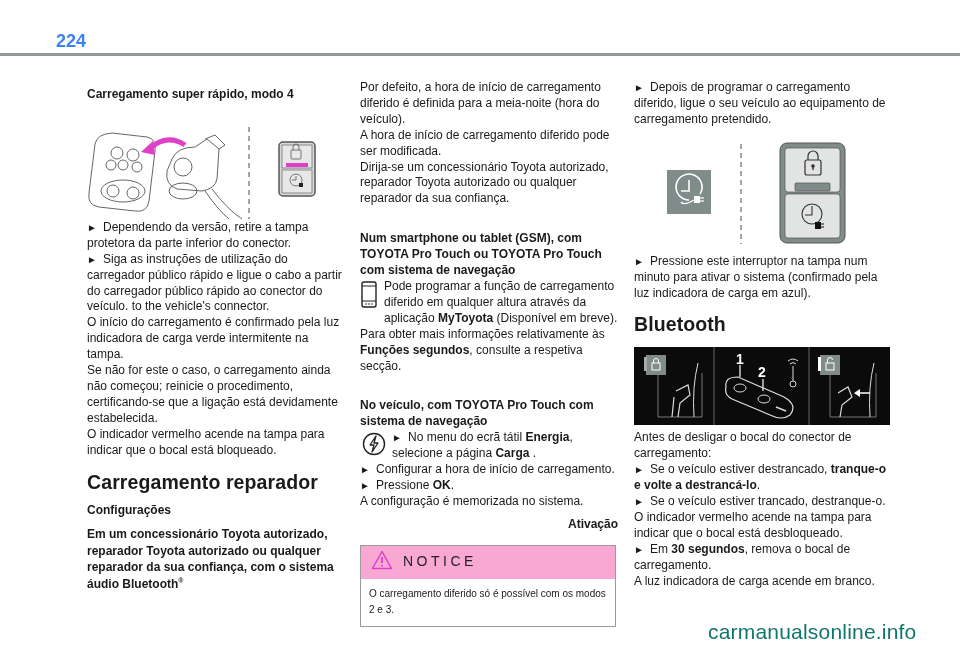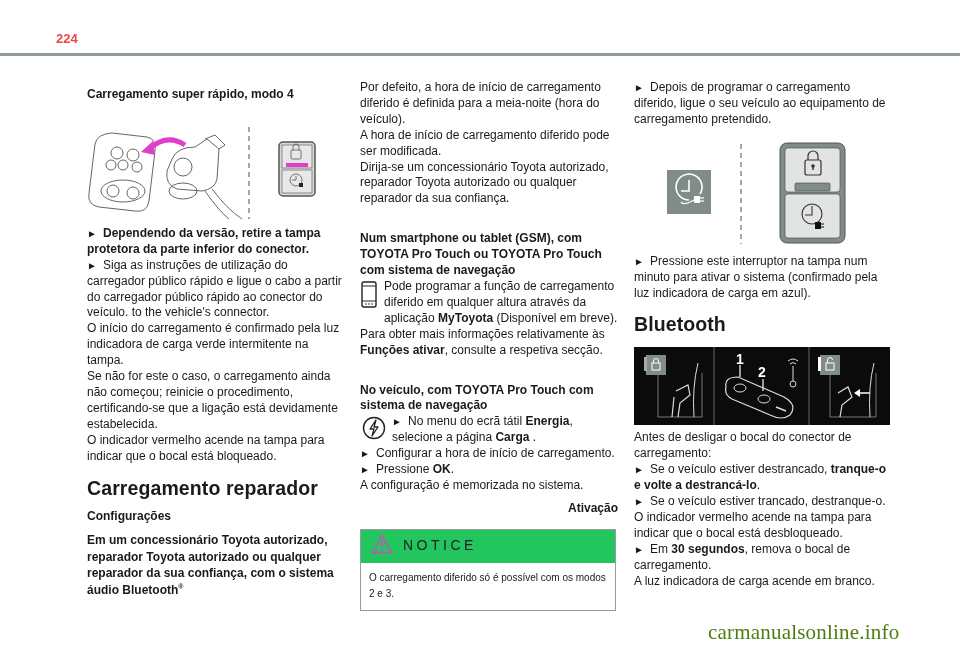--- a/index.html
+++ b/index.html
@@ -2,49 +2,49 @@
 <html><head>
   <meta charset="utf-8">
   <style>
     * { box-sizing: border-box; margin: 0; padding: 0; }
     html, body {
       width: 960px; height: 649px; background: #ffffff; overflow: hidden;
       font-family: "Liberation Sans", sans-serif; color: #1a1a1a;
     }
     .page { position: relative; width: 960px; height: 649px; }
     .page-number {
-      position: absolute; left: 56px; top: 31px; font-size: 13px; font-weight: bold; color: #ef4444;
+      position: absolute; left: 56px; top: 31px; font-size: 18px; font-weight: bold; color: #3b82f6;
     }
     .header-rule {
       position: absolute; left: 0; top: 53px; width: 960px; height: 3px; background: #8f9b98;
     }
     .col { position: absolute; top: 80px; font-size: 12px; line-height: 15.9px; }
     .col1 { left: 87px; width: 256px; }
     .col2 { left: 360px; width: 258px; }
     .col3 { left: 634px; width: 262px; }
     .p { display: block; }
     .b { font-weight: bold; margin-top: 24px; }
     .h3 { font-weight: bold; font-size: 12px; }
     .h1 { font-weight: bold; font-size: 19.5px; line-height: 26px; letter-spacing: 0.1px; }
     .arrow { display: inline-block; width: 16px; font-size: 10px; }
     .fig { position: relative; }
     .icon-inline { float: left; margin-right: 6px; }
     .clear { clear: both; }
     .notice {
       border: 1px solid #9a9a9a; margin-top: 12px; width: 256px;
     }
     .notice-head {
-      background: #22c55e; height: 33px; display: flex; align-items: center; padding-left: 10px;
+      background: #f9a8d4; height: 33px; display: flex; align-items: center; padding-left: 10px;
     }
     .notice-title {
       font-size: 14px; letter-spacing: 3.5px; margin-left: 10px; color: #222;
     }
     .notice-body { padding: 7px 8px 8px 8px; font-size: 10px; line-height: 16px; }
     .watermark {
-      position: absolute; left: 708px; top: 620px; font-size: 21px; color: #4d7c0f; letter-spacing: 0.2px; font-family: Liberation Serif, serif;
+      position: absolute; left: 708px; top: 620px; font-size: 21px; color: #0f766e; letter-spacing: 0.2px;
     }
     sup { font-size: 7px; vertical-align: super; line-height: 0; }
   </style>
 </head>
 <body>
 
 <div class="page">
 
   <div class="page-number">224</div>
   <div class="header-rule"></div>
@@ -86,21 +86,21 @@
         <rect x="205" y="51" width="30" height="23" fill="#e8e8e8" stroke="#666" stroke-width="0.7"></rect>
         <rect x="214" y="31" width="10" height="9" rx="1" fill="none" stroke="#555" stroke-width="0.8"></rect>
         <path d="M216 31 V28 A3 3 0 0 1 222 28 V31" fill="none" stroke="#555" stroke-width="0.8"></path>
         <rect x="209" y="44" width="22" height="4" fill="#e040c8"></rect>
         <circle cx="219" cy="61" r="6" fill="none" stroke="#555" stroke-width="0.8"></circle>
         <path d="M219 57 V61 H215" stroke="#555" stroke-width="0.8" fill="none"></path>
         <rect x="222" y="64" width="4" height="4" fill="#222"></rect>
       </svg>
     </div>
 
-    <div class="p" style="margin-top:7px;font-weight:bold;">
+    <div class="p" style="margin-top:1px;">
       <span class="arrow">►</span><span>Dependendo da versão, retire a tampa protetora da parte inferior do conector.</span>
     </div>
     <div class="p">
       <span class="arrow">►</span><span>Siga as instruções de utilização do carregador público rápido e ligue o cabo a partir do carregador público rápido ao  conector do veículo. to the vehicle's connector.</span>
     </div>
     <div class="p">O início do carregamento é confirmado pela luz indicadora de carga verde intermitente na tampa.</div>
     <div class="p">Se não for este o caso, o carregamento ainda não começou; reinicie o procedimento, certificando-se que a ligação está devidamente estabelecida.</div>
     <div class="p">O indicador vermelho acende na tampa para indicar que o bocal está bloqueado.</div>
 
     <div class="p h1" style="margin-top:10px;">Carregamento reparador</div>
@@ -123,21 +123,21 @@
           <line x1="2" y1="7" x2="16" y2="7" stroke="#222" stroke-width="1"></line>
           <line x1="2" y1="22" x2="16" y2="22" stroke="#222" stroke-width="1"></line>
           <circle cx="6" cy="25" r="0.8" fill="#222"></circle>
             <circle cx="9" cy="25" r="0.8" fill="#222"></circle>
             <circle cx="12" cy="25" r="0.8" fill="#222"></circle>
         </svg>
       </span>
       <span>Pode programar a função de carregamento diferido em qualquer altura através da aplicação </span><span class="b">MyToyota</span><span> (Disponível em breve).</span>
     </div>
     <div class="p clear">
-      <span>Para obter mais informações relativamente às </span><span class="b">Funções ativar</span><span>, consulte a respetiva secção.</span>
+      <span>Para obter mais informações relativamente às </span><span class="b">Funções segundos</span><span>, consulte a respetiva secção.</span>
     </div>
     <div class="p b">No veículo, com TOYOTA Pro Touch com sistema de navegação</div>
 
     <div class="p" style="padding-left:2px;">
       <span class="icon-inline" style="margin-top:1px;">
         <svg width="24" height="26" viewBox="0 0 24 26">
           <circle cx="12" cy="13" r="10.5" fill="none" stroke="#222" stroke-width="1.4"></circle>
           <path d="M14 5 L8 14 H12 L10 21 L16 12 H12 Z" fill="none" stroke="#222" stroke-width="1.3" stroke-linejoin="round"></path>
         </svg>
       </span>

